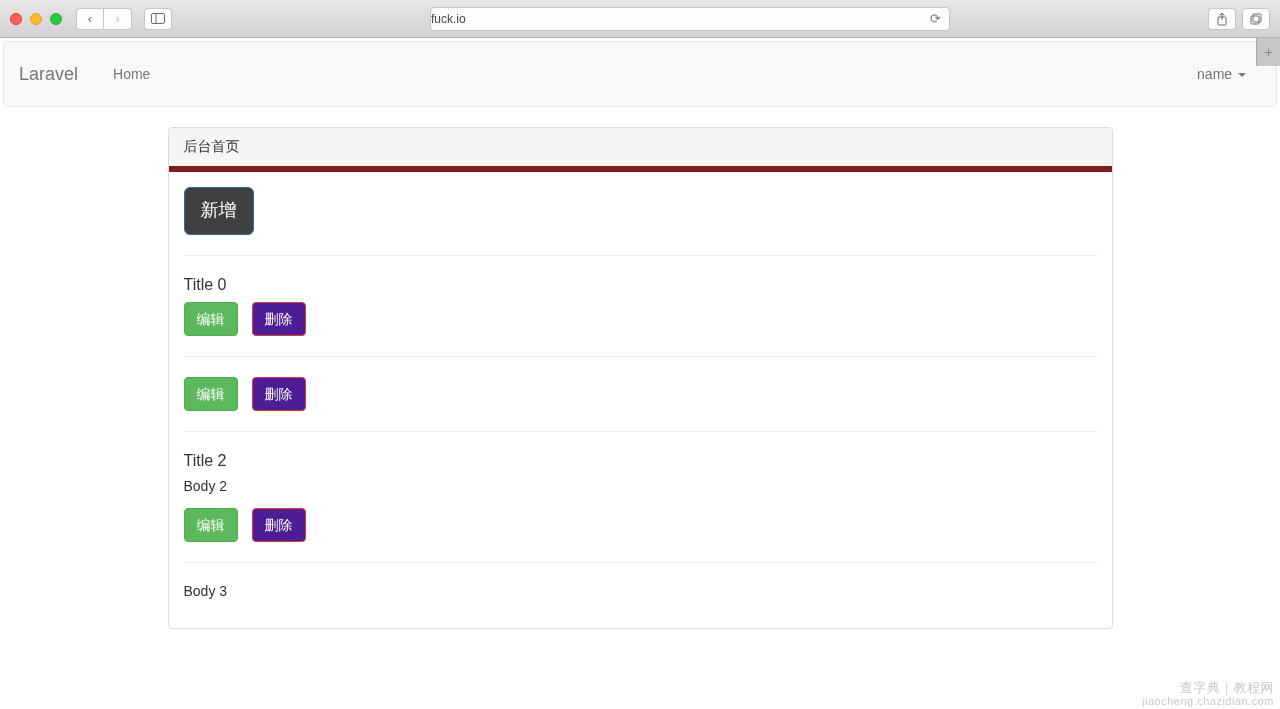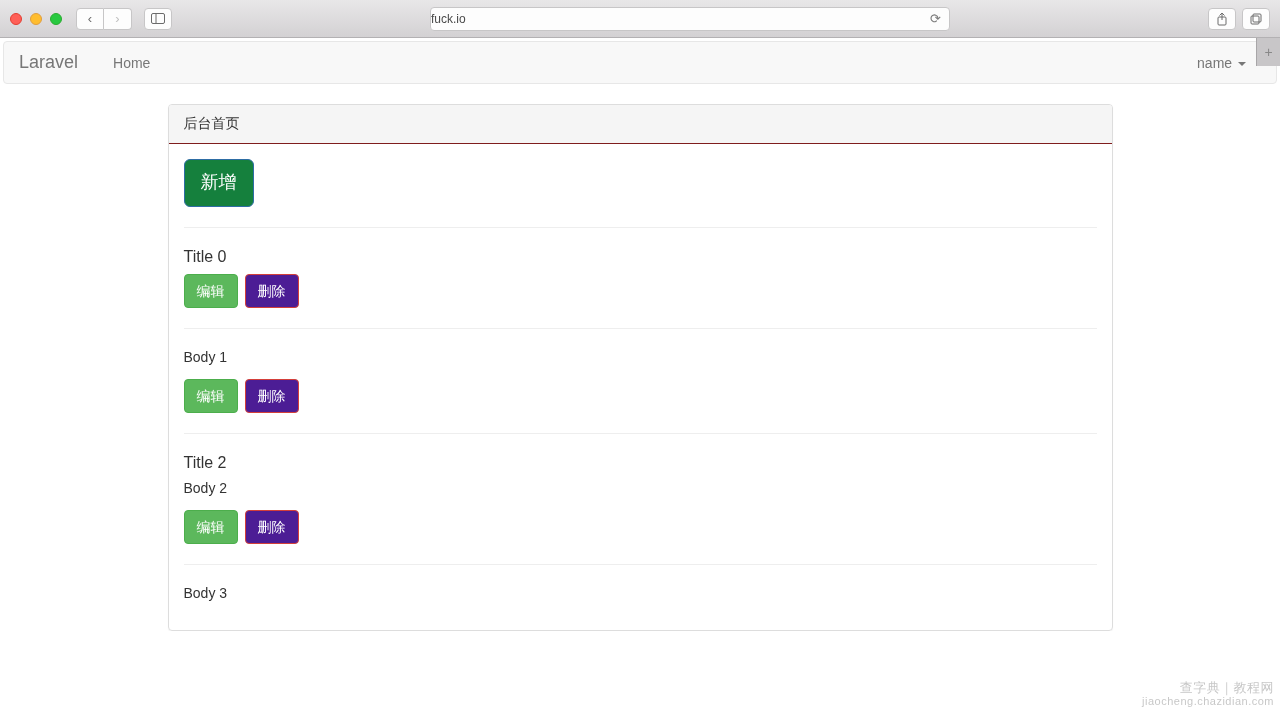--- a/index.html
+++ b/index.html
@@ -20,47 +20,47 @@
 .sidebar-toggle { width: 28px; height: 22px; background: #fdfdfd; border: 1px solid #c7c6c7; border-radius: 4px; display: flex; align-items: center; justify-content: center; margin-left: 4px; }
 .sidebar-toggle svg { width: 14px; height: 11px; }
 .url-bar { flex: 1; max-width: 520px; margin: 0 auto; height: 24px; background: #fdfdfd; border: 1px solid #c7c6c7; border-radius: 4px; display: flex; align-items: center; font-size: 12px; color: #4a4a4a; position: relative; }
 .url-bar .reload { position: absolute; right: 8px; color: #7a7a7a; font-size: 13px; }
 .chrome-right { display: flex; gap: 6px; }
 .chrome-btn { width: 28px; height: 22px; background: #fdfdfd; border: 1px solid #c7c6c7; border-radius: 4px; display: flex; align-items: center; justify-content: center; }
 .chrome-btn svg { width: 14px; height: 14px; }
 .new-tab-tab { width: 24px; height: 28px; background: #c8c6c8; border-left: 1px solid #a8a6a8; display: flex; align-items: center; justify-content: center; color: #888; font-size: 14px; position: absolute; right: 0; top: 38px; z-index: 5; }
 
 
-.navbar { height: 43px; background: #f8f8f8; border: 1px solid #e7e7e7; border-radius: 4px; margin: 3px; display: flex; align-items: center; padding: 0 15px; }
+.navbar { height: 66px; background: #f8f8f8; border: 1px solid #e7e7e7; border-radius: 4px; margin: 3px; display: flex; align-items: center; padding: 0 15px; }
 .navbar-brand { font-size: 18px; color: #777; padding-right: 20px; }
 .navbar-nav { display: flex; list-style: none; }
 .navbar-nav li a { display: block; padding: 15px; color: #777; text-decoration: none; font-size: 14px; }
 .navbar-right { margin-left: auto; }
 .navbar-right a { display: flex; align-items: center; gap: 4px; }
 .caret { display: inline-block; width: 0; height: 0; margin-left: 2px; vertical-align: middle; border-top: 4px dashed #777; border-right: 4px solid transparent; border-left: 4px solid transparent; }
 
 
 .container { max-width: 945px; margin: 20px auto 0; }
 .panel { border: 1px solid #ddd; border-radius: 4px; box-shadow: 0 1px 1px rgba(0,0,0,.05); }
-.panel-heading { padding: 10px 15px; background: #f5f5f5; border-bottom: 1px solid #7f1d1d; border-radius: 3px 3px 0 0; color: #333; font-size: 14px; }
+.panel-heading { padding: 10px 15px; background: #f5f5f5; border-bottom: 6px solid #7f1d1d; border-radius: 3px 3px 0 0; color: #333; font-size: 14px; }
 .panel-body { padding: 15px; }
 
 
 .btn { display: inline-block; padding: 6px 12px; font-size: 14px; line-height: 1.42857143; border-radius: 4px; border: 1px solid transparent; color: #fff; cursor: pointer; text-align: center; }
 .btn-lg { padding: 10px 16px; font-size: 18px; border-radius: 6px; }
-.btn-primary { background: #15803d; border-color: #2e6da4; }
+.btn-primary { background: #404040; border-color: #2e6da4; }
 .btn-success { background: #5cb85c; border-color: #4cae4c; }
 .btn-danger { background: #4c1d95; border-color: #d43f3a; }
 
 hr { margin: 20px 0; border: 0; border-top: 1px solid #eee; }
 
 
 .article h3 { font-size: 16px; font-weight: 500; margin: 0 0 8px; color: #333; }
 .article p { margin: 0 0 14px; color: #333; font-size: 14px; }
-.article .actions { display: flex; gap: 7px; }
+.article .actions { display: flex; gap: 14px; }
 
 
 .watermark { position: fixed; right: 6px; bottom: 2px; font-size: 11px; color: #999; opacity: 0.55; letter-spacing: 0.5px; pointer-events: none; text-align: right; line-height: 1.1; }
 .watermark .cn { font-size: 13px; }
 </style>
 </head>
 <body>
 
 <div class="browser-chrome">
   <div class="traffic-lights">
@@ -132,21 +132,20 @@
       <div id="articles">
           <div class="article">
             <h3>Title 0</h3>
             <div class="actions">
               <a class="btn btn-success">编辑</a>
               <a class="btn btn-danger">删除</a>
             </div>
           </div>
           <hr>
           <div class="article">
-            <p>Body 1</p>
             <div class="actions">
               <a class="btn btn-success">编辑</a>
               <a class="btn btn-danger">删除</a>
             </div>
           </div>
           <hr>
           <div class="article">
             <h3>Title 2</h3>
             <p>Body 2</p>
             <div class="actions">

